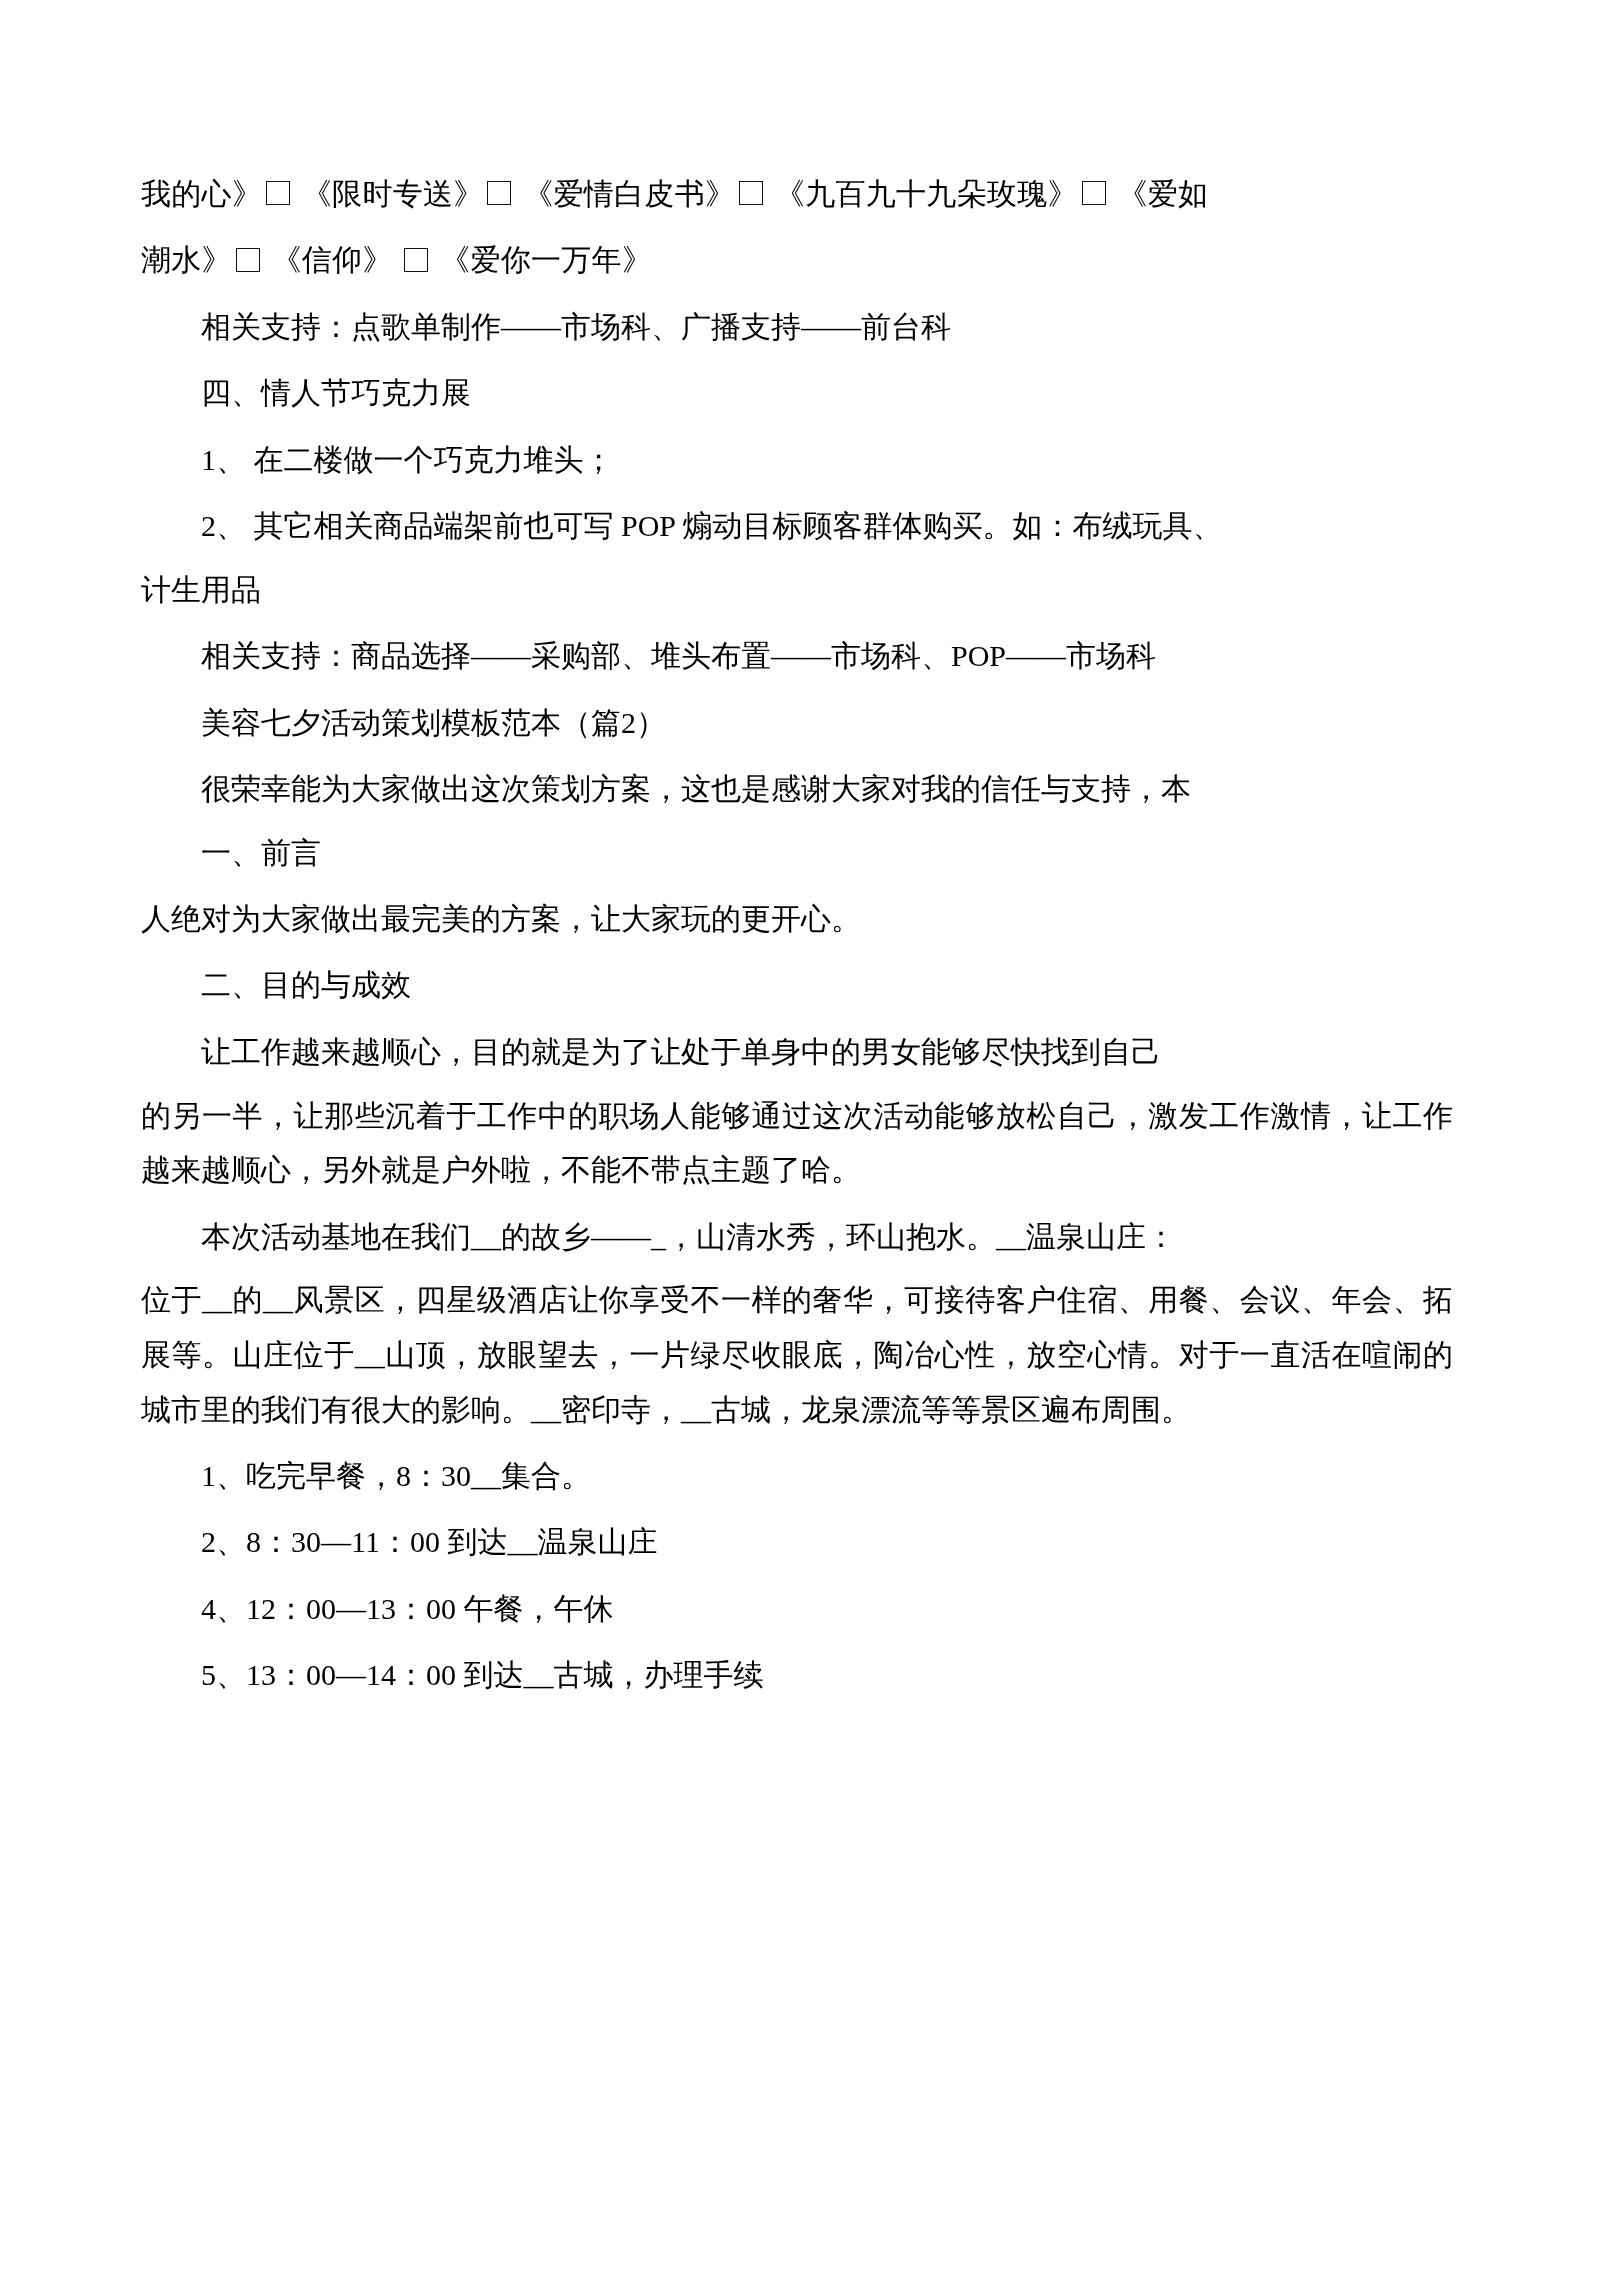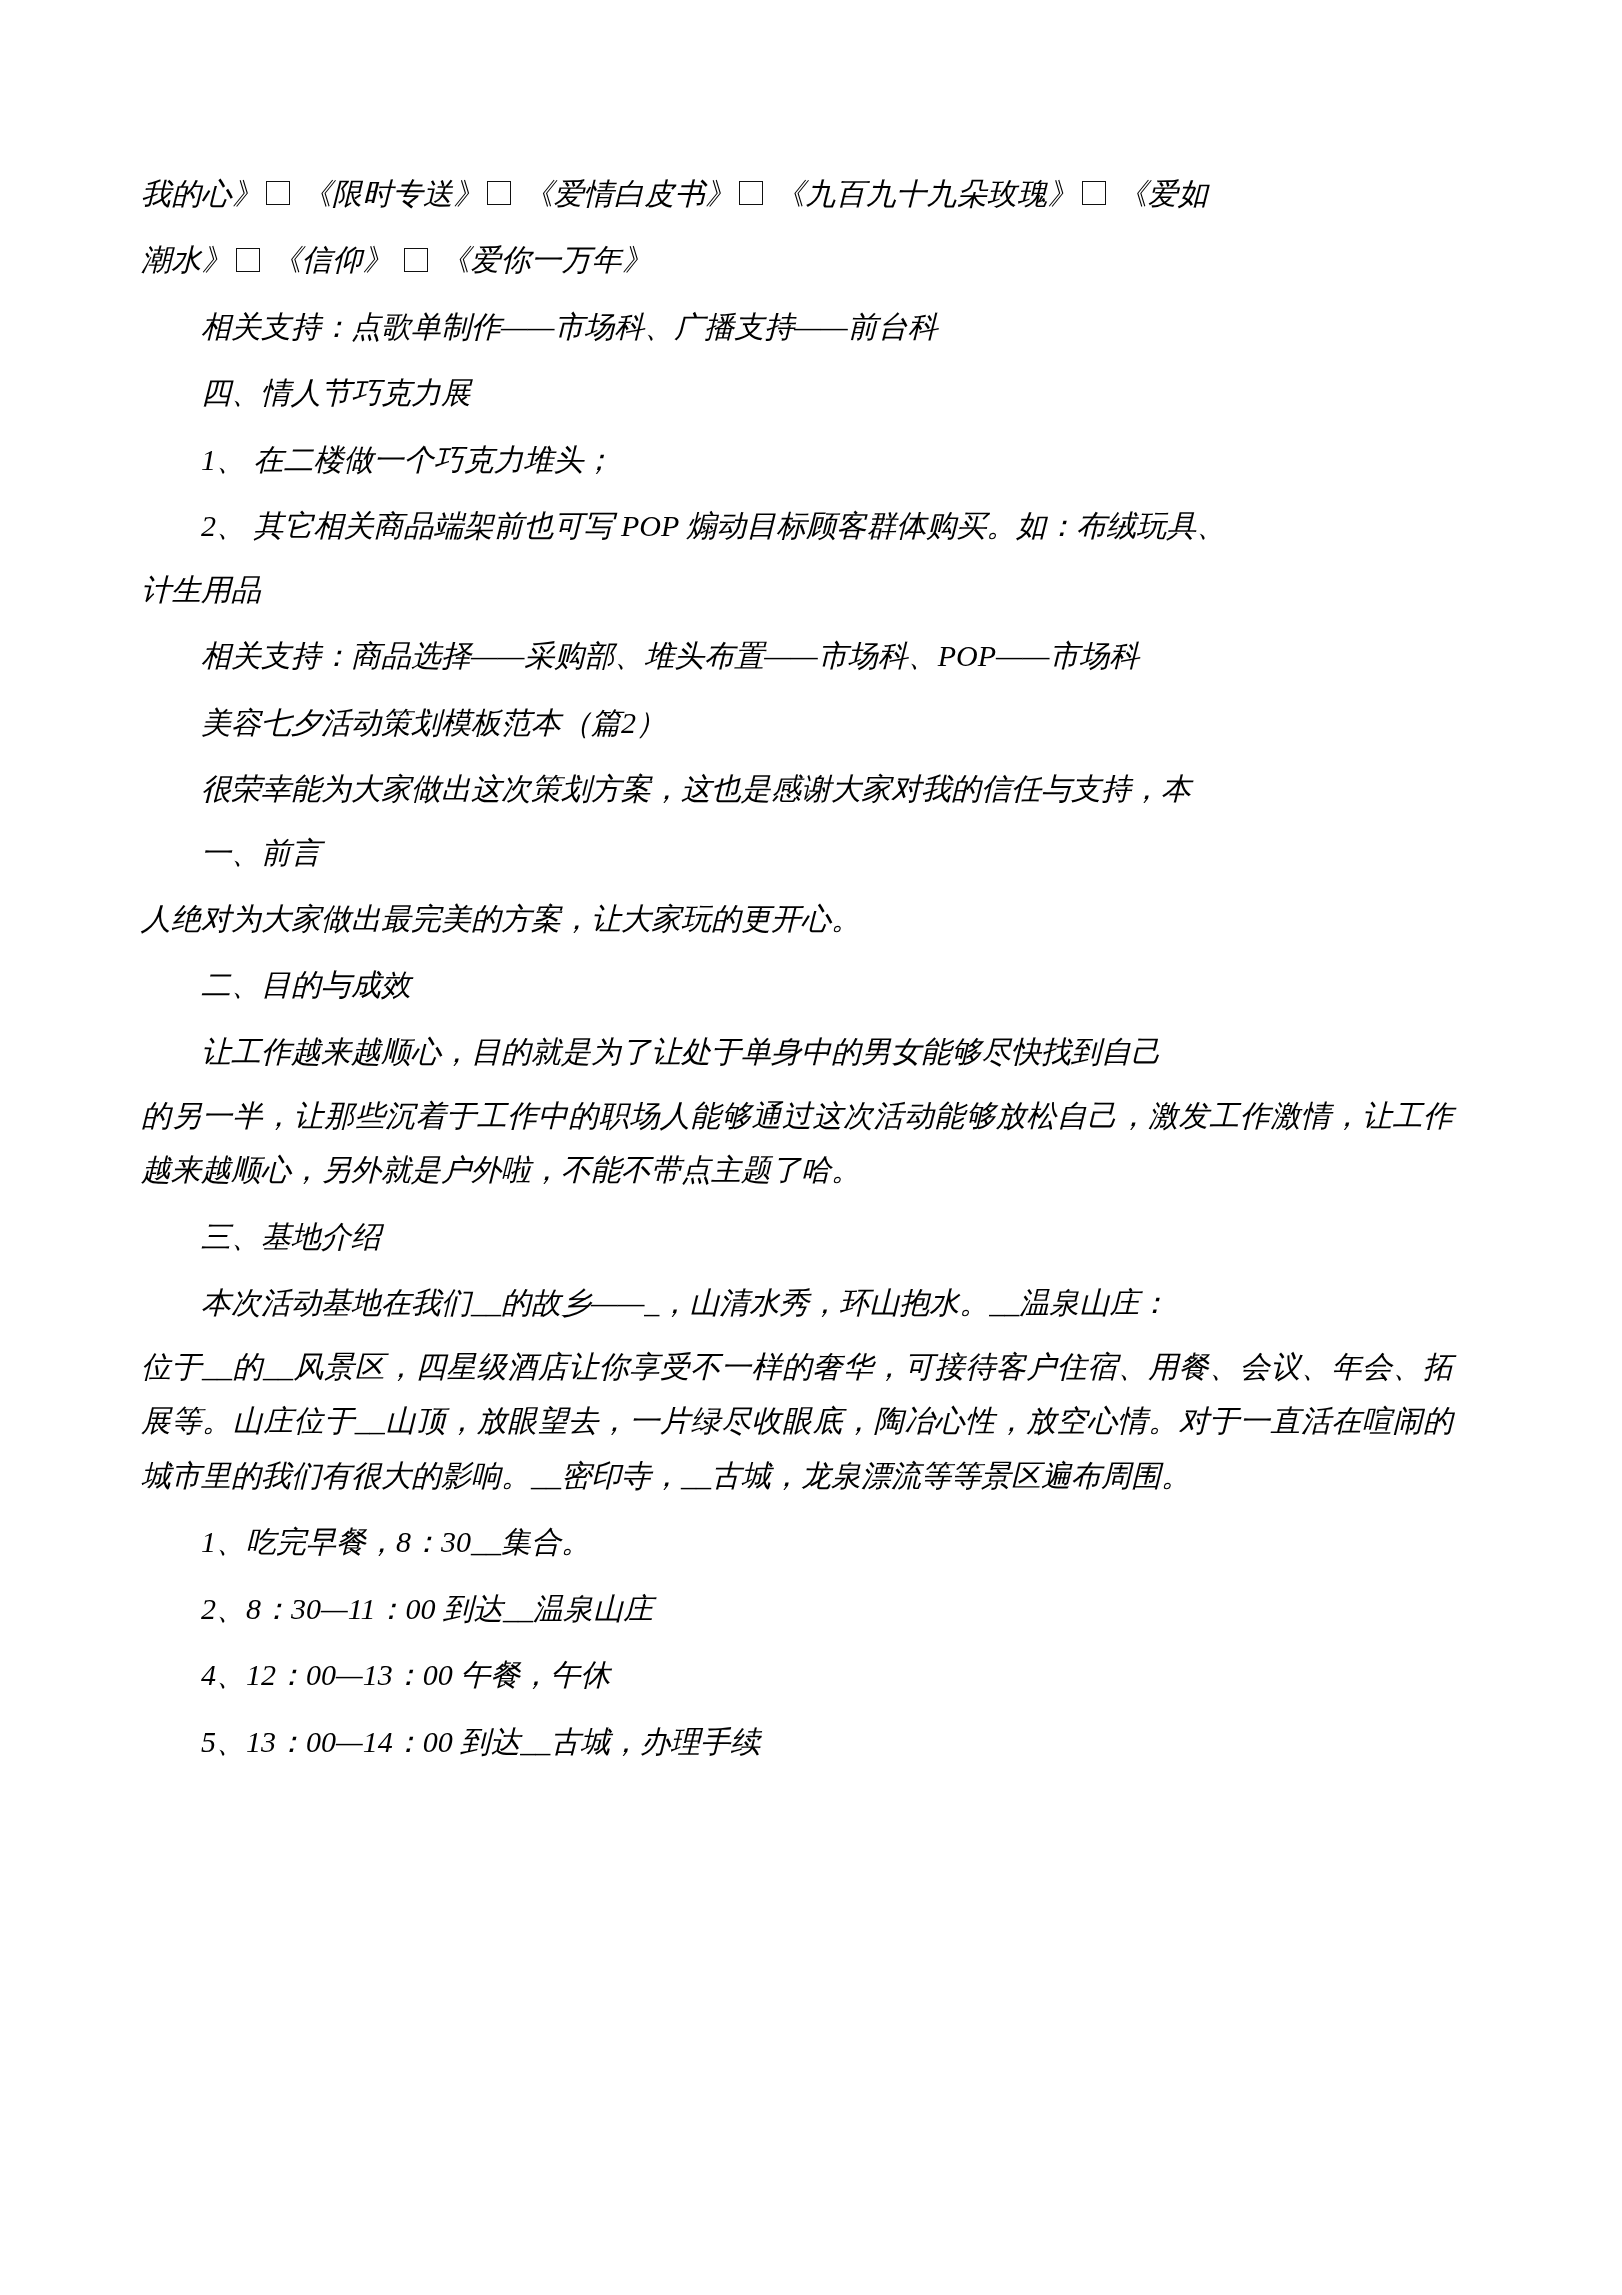--- a/index.html
+++ b/index.html
@@ -13,21 +13,20 @@
     font-family: "Liberation Serif", "DejaVu Serif", serif;
     color: #000000;
     -webkit-font-smoothing: antialiased;
   }
   .page {
     box-sizing: border-box;
     width: 1594px;
     height: 2295px;
     padding: 167px 141px 131px 141px;
     position: relative;
-    font-style: italic;
   }
   .doc {
     font-size: 30px;
     line-height: 1.82;
     text-align: justify;
     text-justify: inter-ideograph;
   }
   p {
     margin: 0 0 11.8px 0;
     text-indent: 0;
@@ -80,21 +79,20 @@
     <p class="indent tight">很荣幸能为大家做出这次策划方案，这也是感谢大家对我的信任与支持，本</p>
 
     <p class="indent">一、前言</p>
     <p>人绝对为大家做出最完美的方案，让大家玩的更开心。</p>
 
     <p class="indent">二、目的与成效</p>
 
     <p class="indent tight">让工作越来越顺心，目的就是为了让处于单身中的男女能够尽快找到自己</p>
     <p>的另一半，让那些沉着于工作中的职场人能够通过这次活动能够放松自己，激发工作激情，让工作越来越顺心，另外就是户外啦，不能不带点主题了哈。</p>
 
-    <p class="indent">三、基地介绍</p>
 
     <p class="indent tight">本次活动基地在我们__的故乡——_，山清水秀，环山抱水。__温泉山庄：</p>
     <p>位于__的__风景区，四星级酒店让你享受不一样的奢华，可接待客户住宿、用餐、会议、年会、拓展等。山庄位于__山顶，放眼望去，一片绿尽收眼底，陶冶心性，放空心情。对于一直活在喧闹的城市里的我们有很大的影响。__密印寺，__古城，龙泉漂流等等景区遍布周围。</p>
 
 
     <p class="indent">1、吃完早餐，8：30__集合。</p>
     <p class="indent">2、8：30—11：00 到达__温泉山庄</p>
     <p class="indent">4、12：00—13：00 午餐，午休</p>
     <p class="indent">5、13：00—14：00 到达__古城，办理手续</p>
 

